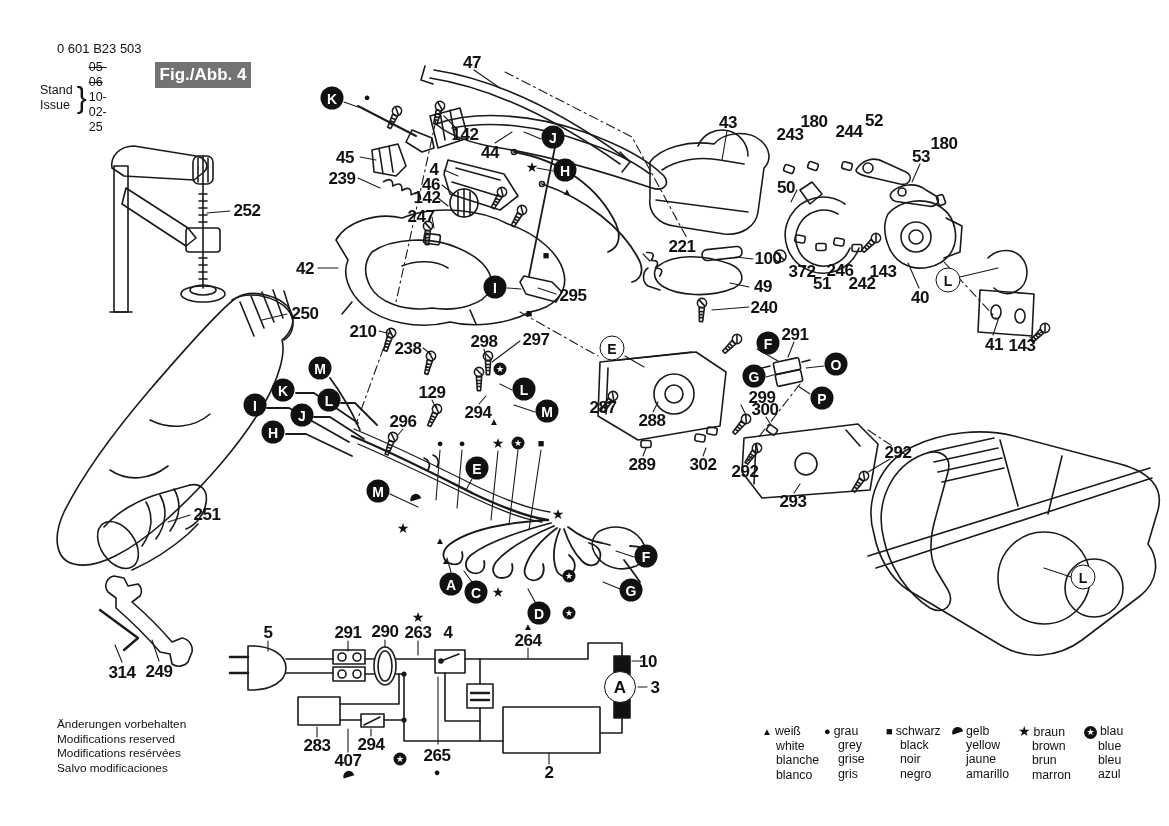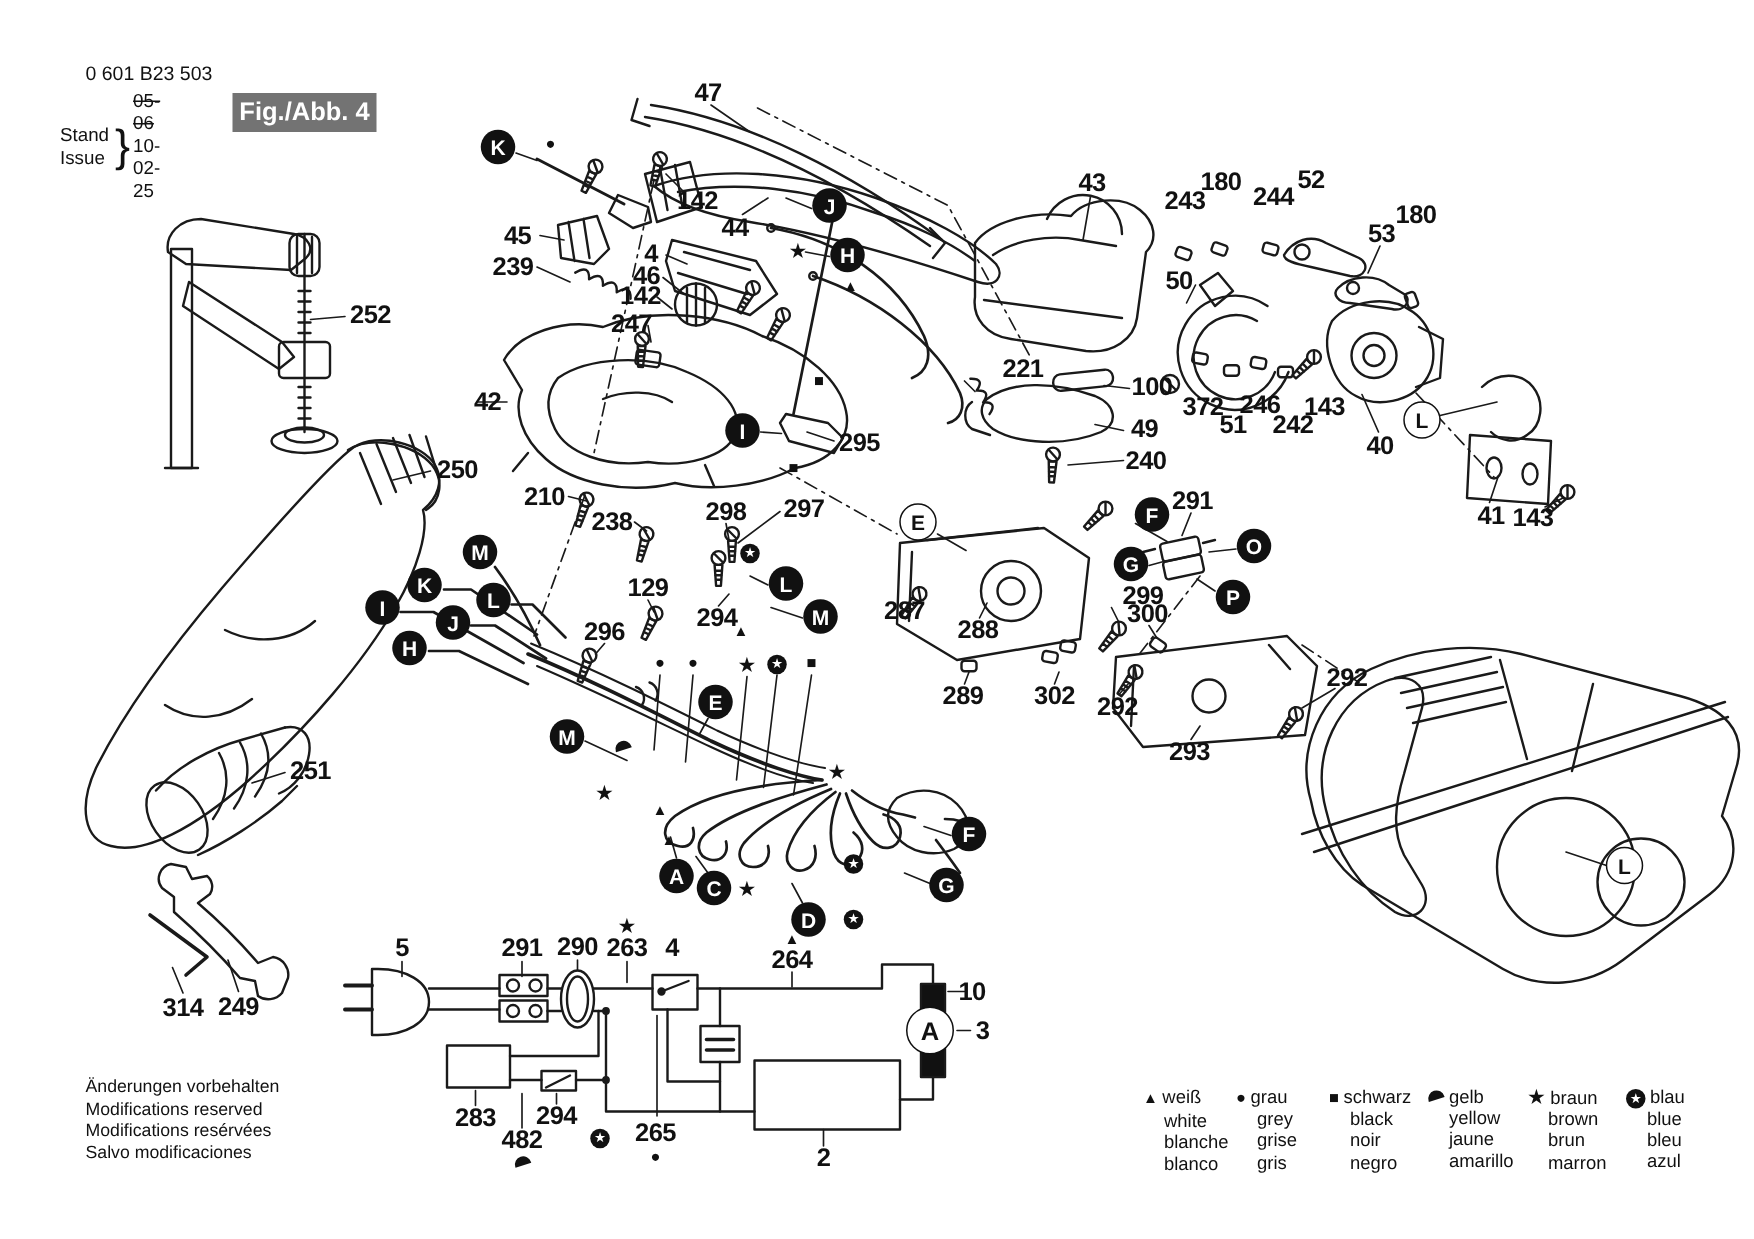--- a/index.html
+++ b/index.html
@@ -334,21 +334,21 @@
   <div id="overlay-layer">
       <div class="plabel" style="left: 472px; top: 62px;">47</div>
       <div class="plabel" style="left: 465px; top: 134px;">142</div>
       <div class="plabel" style="left: 490px; top: 152px;">44</div>
       <div class="plabel" style="left: 345px; top: 157px;">45</div>
       <div class="plabel" style="left: 342px; top: 178px;">239</div>
       <div class="plabel" style="left: 434px; top: 169px;">4</div>
       <div class="plabel" style="left: 431px; top: 184px;">46</div>
       <div class="plabel" style="left: 427px; top: 197px;">142</div>
       <div class="plabel" style="left: 421px; top: 216px;">247</div>
-      <div class="plabel" style="left: 305px; top: 268px; margin-left: 20px;">42</div>
+      <div class="plabel" style="left: 305px; top: 268px;">42</div>
       <div class="plabel" style="left: 363px; top: 331px;">210</div>
       <div class="plabel" style="left: 408px; top: 348px;">238</div>
       <div class="plabel" style="left: 484px; top: 341px;">298</div>
       <div class="plabel" style="left: 536px; top: 339px;">297</div>
       <div class="plabel" style="left: 573px; top: 295px;">295</div>
       <div class="plabel" style="left: 478px; top: 412px;">294</div>
       <div class="plabel" style="left: 432px; top: 392px;">129</div>
       <div class="plabel" style="left: 403px; top: 421px;">296</div>
       <div class="plabel" style="left: 247px; top: 210px;">252</div>
       <div class="plabel" style="left: 305px; top: 313px;">250</div>
@@ -388,21 +388,21 @@
       <div class="plabel" style="left: 268px; top: 632px;">5</div>
       <div class="plabel" style="left: 348px; top: 632px;">291</div>
       <div class="plabel" style="left: 385px; top: 631px;">290</div>
       <div class="plabel" style="left: 418px; top: 632px;">263</div>
       <div class="plabel" style="left: 448px; top: 632px;">4</div>
       <div class="plabel" style="left: 528px; top: 640px;">264</div>
       <div class="plabel" style="left: 648px; top: 661px;">10</div>
       <div class="plabel" style="left: 655px; top: 687px;">3</div>
       <div class="plabel" style="left: 317px; top: 745px;">283</div>
       <div class="plabel" style="left: 371px; top: 744px;">294</div>
-      <div class="plabel" style="left: 348px; top: 760px;">482</div>
+      <div class="plabel" style="left: 348px; top: 760px;">407</div>
       <div class="plabel" style="left: 437px; top: 755px;">265</div>
       <div class="plabel" style="left: 549px; top: 772px;">2</div>
       <div class="callout filled" style="left: 332px; top: 98px;">K</div>
       <div class="callout filled" style="left: 553px; top: 137px;">J</div>
       <div class="callout filled" style="left: 565px; top: 170px;">H</div>
       <div class="callout filled" style="left: 495px; top: 287px;">I</div>
       <div class="callout filled" style="left: 320px; top: 368px;">M</div>
       <div class="callout filled" style="left: 283px; top: 390px;">K</div>
       <div class="callout filled" style="left: 329px; top: 400px;">L</div>
       <div class="callout filled" style="left: 255px; top: 405px;">I</div>

